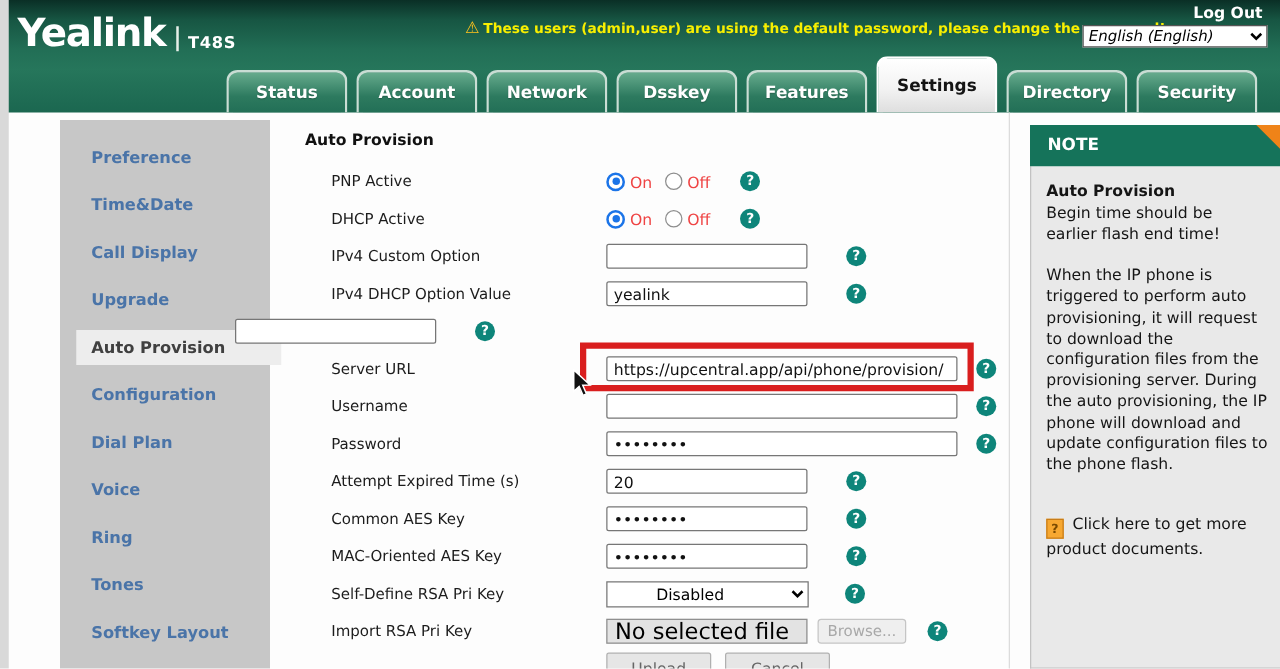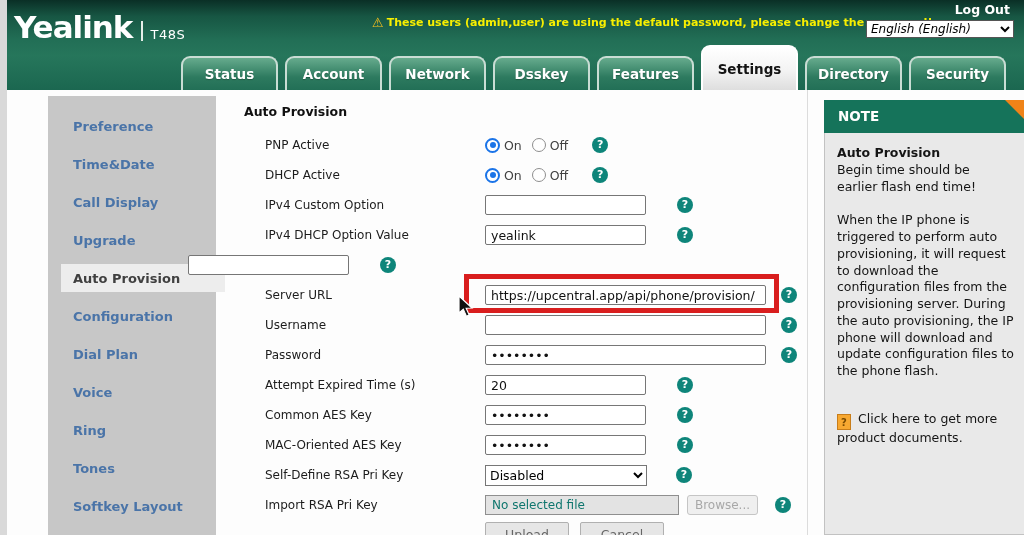--- a/index.html
+++ b/index.html
@@ -7,21 +7,21 @@
   body { font-family:"DejaVu Sans","Liberation Sans",sans-serif; background:#fff; }
   #page { position:relative; width:1024px; height:535px; overflow:hidden; background:#fdfdfd; }
 
   
   .header { position:absolute; left:0; top:0; width:1024px; height:90px;
     background:linear-gradient(180deg,#0a2f26 0%,#175643 18%,#226f56 45%,#26765b 62%,#1b6750 100%); }
   .logout { position:absolute; top:2px; right:14px; color:#fff; font-weight:bold; font-size:12.5px; cursor:pointer; }
   .logo { position:absolute; left:14px; top:12px; display:flex; align-items:flex-end; color:#fff; }
   .logo .brand { font-size:31px; font-weight:bold; letter-spacing:-1px; line-height:1; }
   .logo .bar { width:2px; height:20px; background:#e6efe9; margin:0 7px 2px 9px; }
-  .logo .model { font-size:13px; font-weight:normal; letter-spacing:.5px; margin-bottom:1px;text-align:right; }
+  .logo .model { font-size:13px; font-weight:bold; letter-spacing:.5px; margin-bottom:1px;text-align:right; }
   .warning { position:absolute; left:372px; top:16px; display:flex; align-items:center; gap:3px; }
   .warn-tri { color:#ffc21c; font-size:13px; line-height:1; }
   .warn-text { color:#f8ef00; font-weight:bold; font-size:11px; }
   .lang-select { position:absolute; right:10px; top:20px; width:148px; height:18px; font-size:12px;
     font-family:"DejaVu Sans",sans-serif; border:1px solid #555; background:#fff;font-style:italic; }
 
   
   .tabs { position:absolute; left:181px; bottom:0; display:flex; align-items:flex-end; gap:7px; }
   .tab { width:97px; height:34px; border:2px solid #c9ddd4; border-bottom:none; border-radius:9px 9px 0 0;
     background:linear-gradient(180deg,#66ab8d 0%,#2d7a5f 60%,#226f56 100%);
@@ -51,25 +51,25 @@
   .wide { width:281px; }
   .qicon { width:16px; height:16px; border-radius:50%; background:#0e857a; color:#fff; font-weight:bold;
     font-size:11px; line-height:16px; text-align:center; cursor:pointer; flex:0 0 16px; }
   .mlr { margin-left:14px; } .mln { margin-left:31px; } .mlw { margin-left:15px; }
   .mls { margin-left:29px; } .mlf { margin-left:17px; }
   .radio-opt { display:flex; align-items:center; cursor:pointer; }
   .rb { width:14px; height:14px; border-radius:50%; background:#fff; border:1px solid #8e8e8e; }
   .rb.checked { width:15px; height:15px; border:2px solid #1b74e8; position:relative; }
   .rb.checked::after { content:""; position:absolute; left:2.5px; top:2.5px; width:6px; height:6px;
     border-radius:50%; background:#1b74e8; }
-  .radio-lab { font-size:12.5px; color:#404040; margin:0 10px 0 4px; }
+  .radio-lab { font-size:12.5px; color:#ef4444; margin:0 10px 0 4px; }
   .sel { width:162px; height:21px; font-family:"DejaVu Sans",sans-serif; font-size:12.5px;
-    border:1px solid #767676; background:#fff; }
-  .filefield { width:194px; height:20px; background:#e3e3e3; border:1px solid #8f8f8f;
-    display:flex; align-items:center; padding-left:6px; font-size:12px; color:#0f766e; }
+    border:1px solid #767676; background:#fff;padding-left:35px; }
+  .filefield { width:161px; height:20px; background:#e3e3e3; border:1px solid #8f8f8f;
+    display:flex; align-items:center; padding-left:6px; font-size:18px; color:#000000; }
   .browse { margin-left:8px; width:71px; height:20px; background:#efefef; border:1px solid #c5c5c5;
     border-radius:3px; color:#a8a8a8; font-size:12px; text-align:center; line-height:18px; cursor:pointer; }
   .btn-row { position:absolute; left:485px; top:522px; display:flex; gap:11px; }
   .btn { width:84px; height:25px; background:#e6e6e6; border:1px solid #b0b0b0; border-radius:2px;
     color:#666; font-size:12.5px; text-align:center; line-height:23px; cursor:pointer; }
 
   
   .hl-red { position:absolute; left:464px; top:274px; width:315px; height:39px;
     border:5px solid #d91e1e; z-index:20; pointer-events:none; }
   .cursor { position:absolute; left:458px; top:295px; z-index:21; pointer-events:none; }

